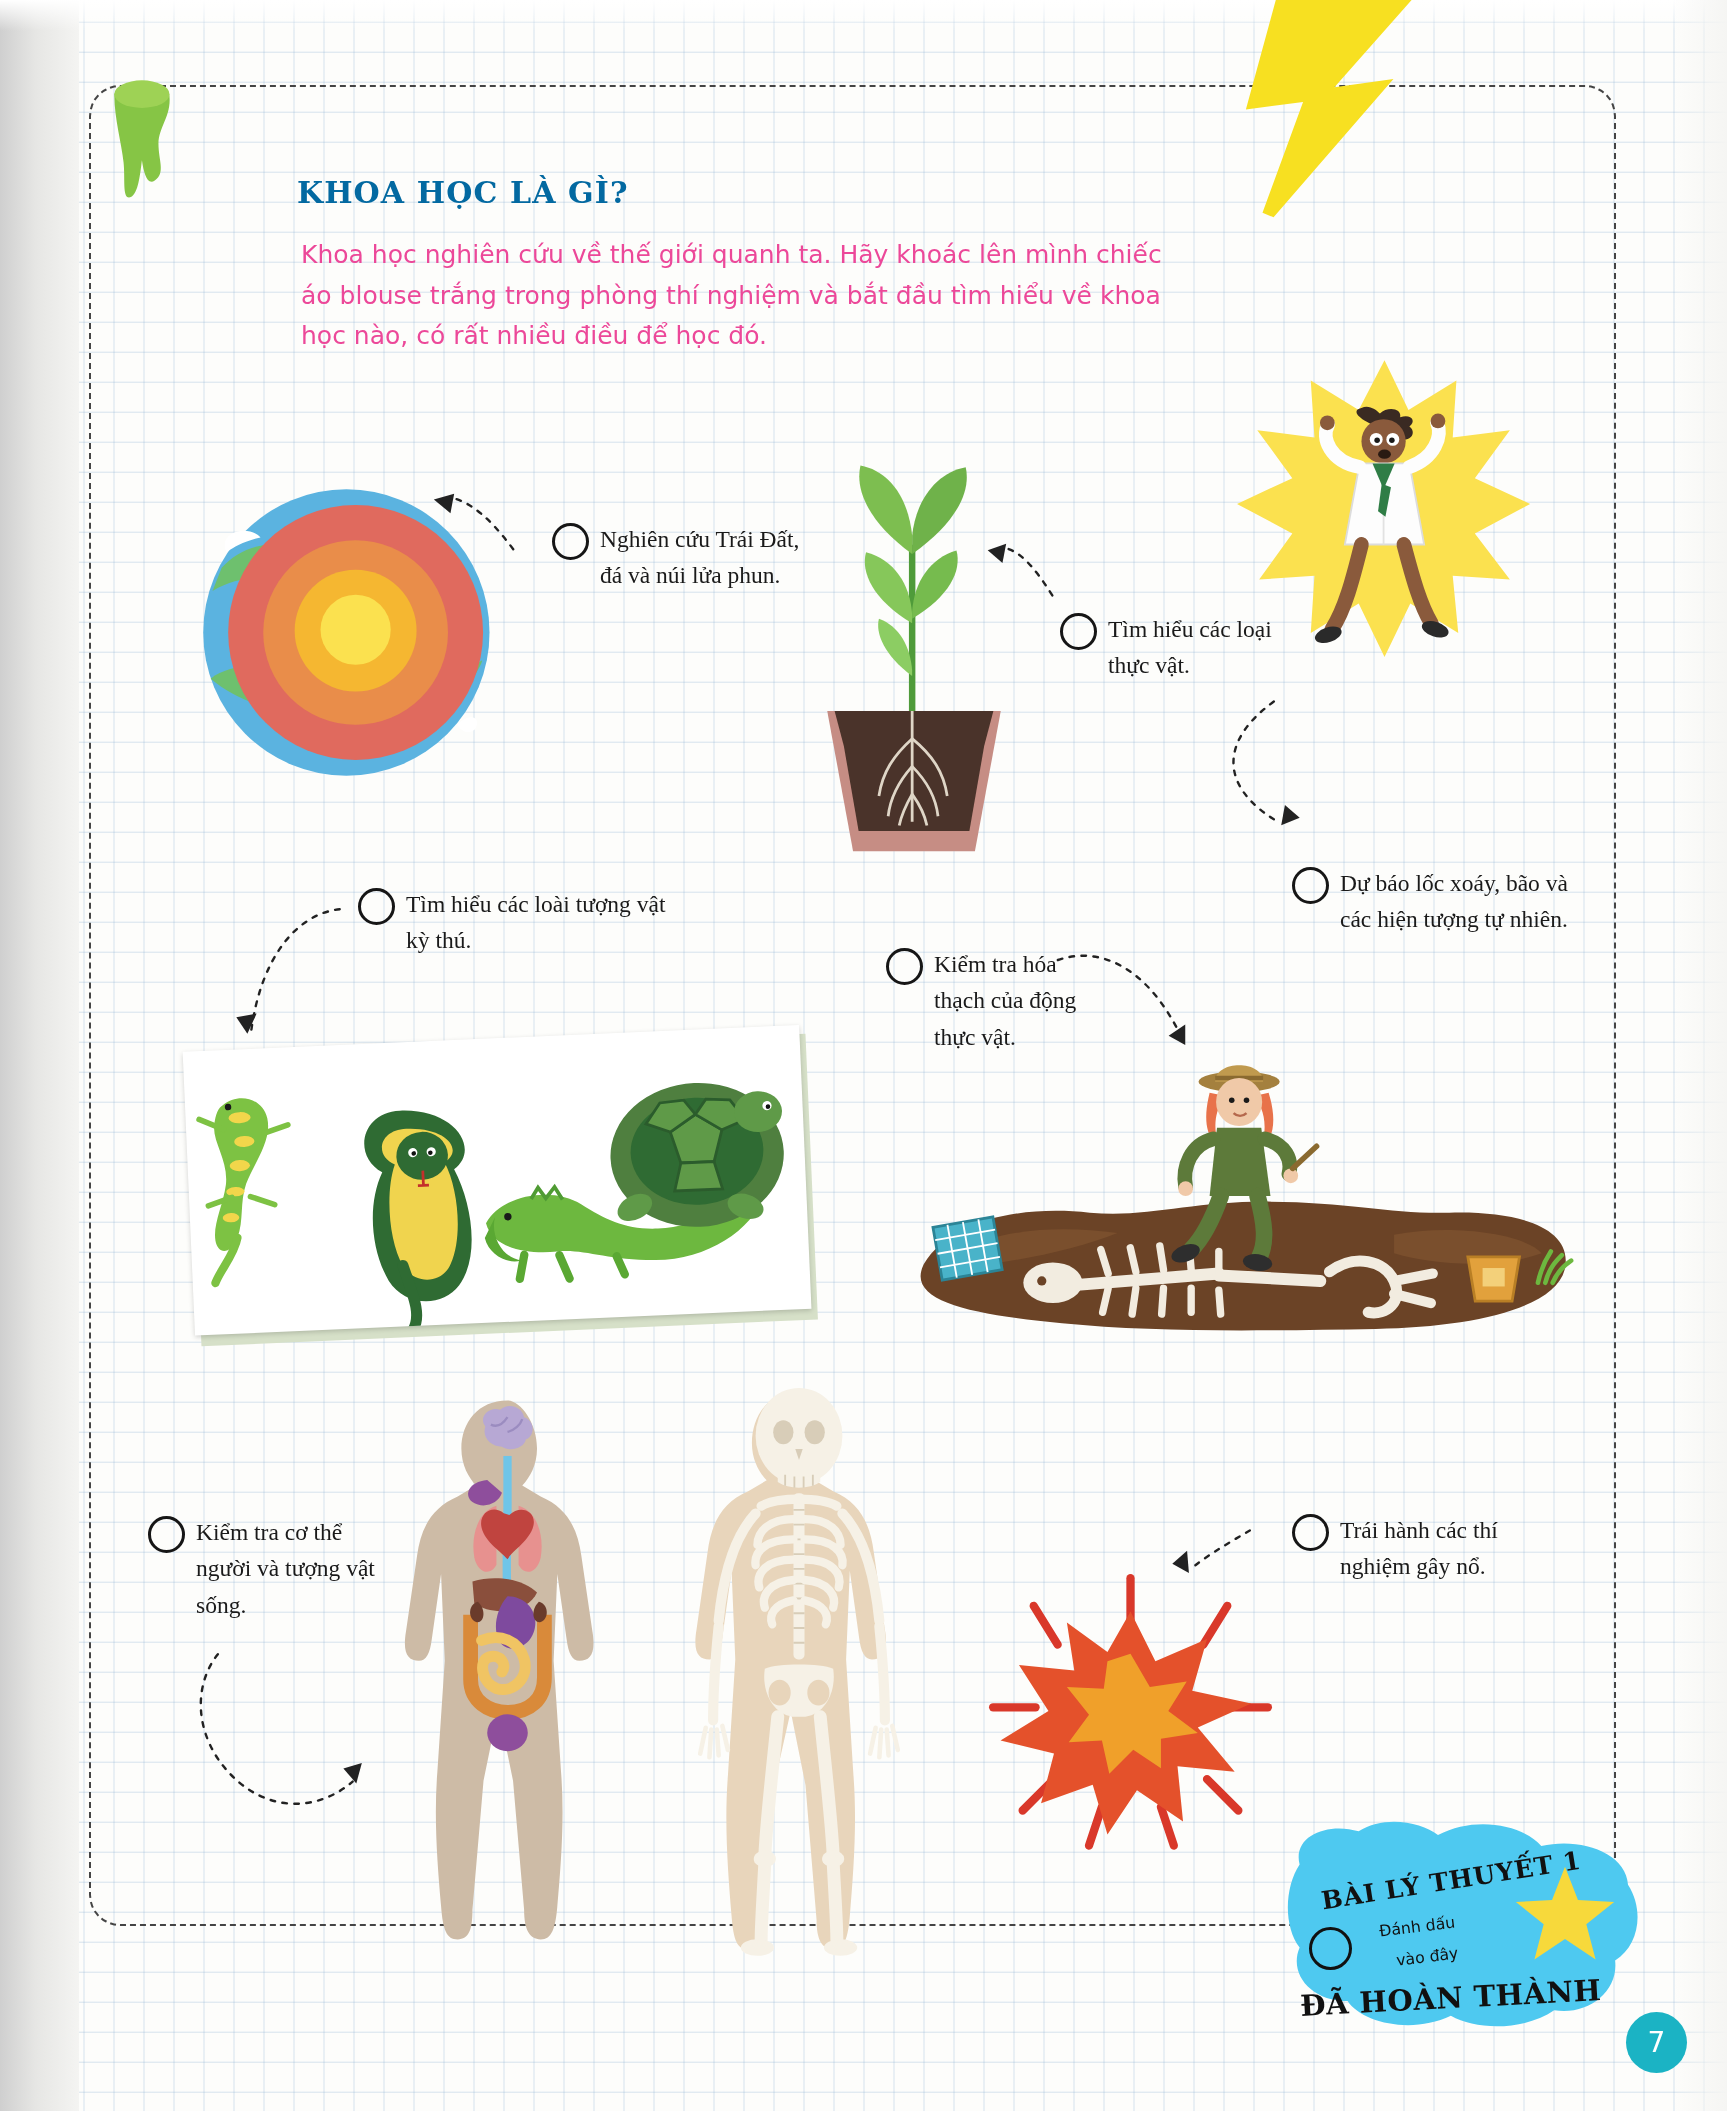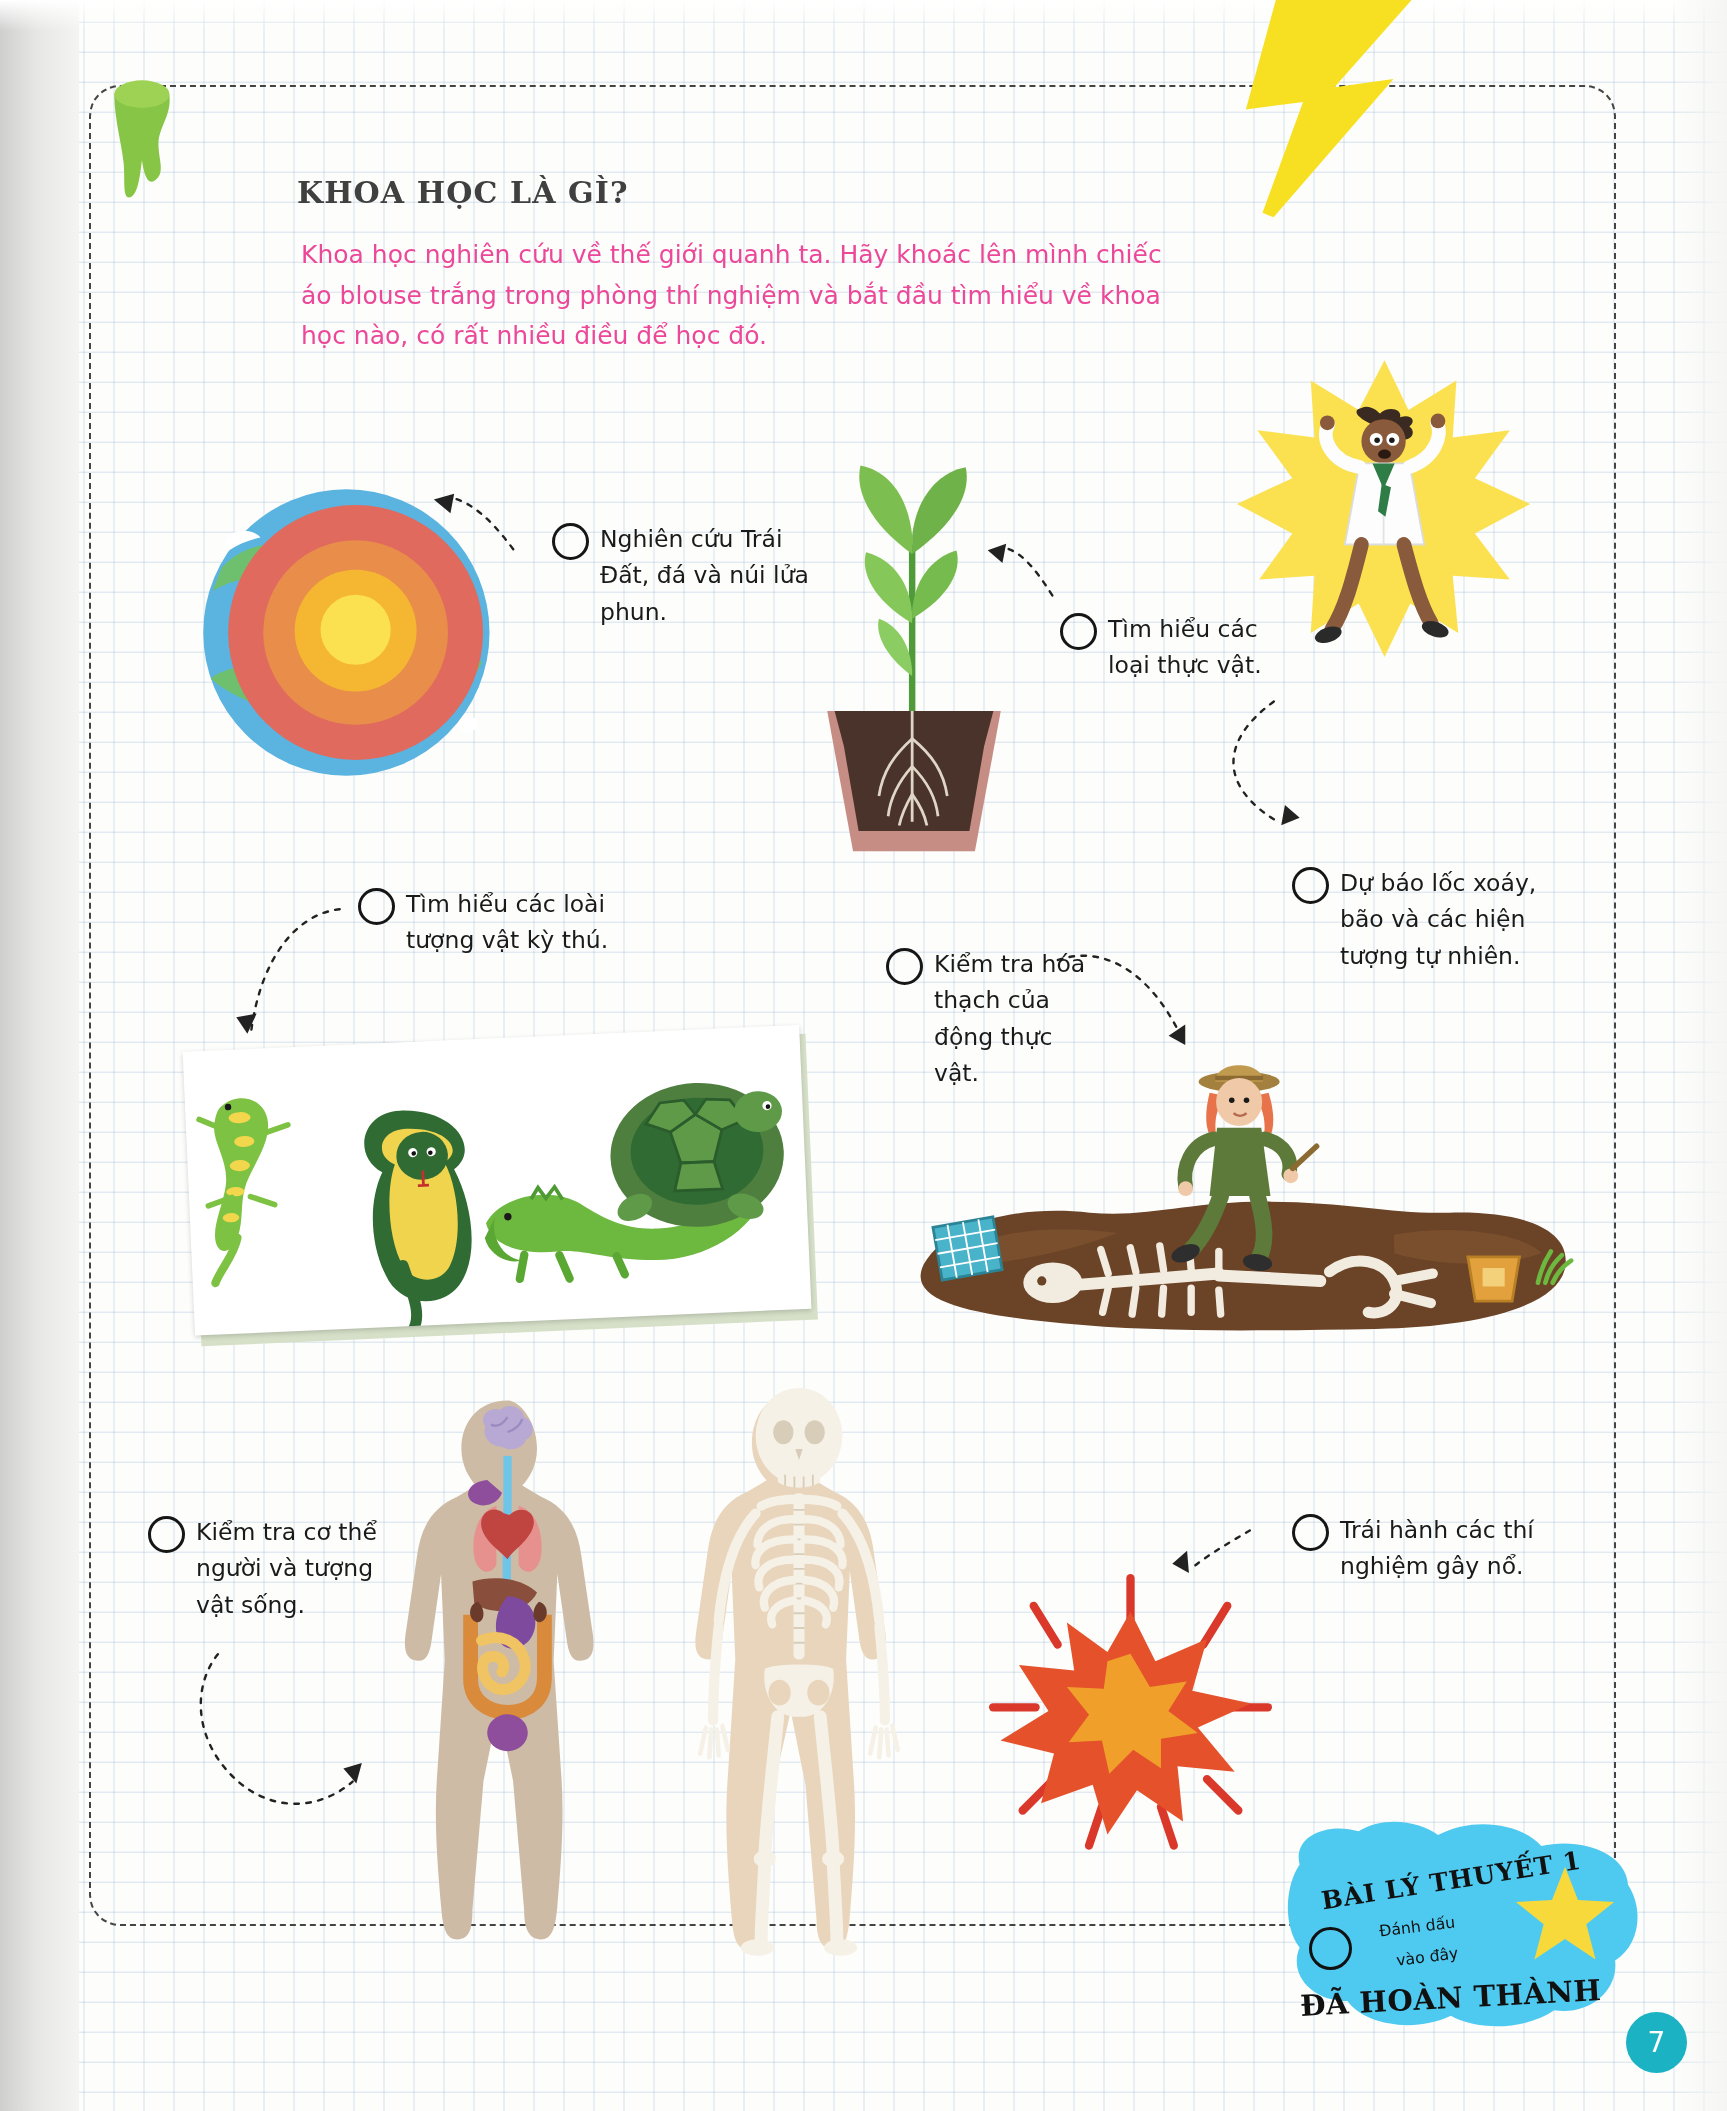--- a/index.html
+++ b/index.html
@@ -54,21 +54,21 @@
   }
 
   
   .title {
     position: absolute;
     left: 297px; top: 175px;
     font-family: "DejaVu Serif", serif;
     font-weight: bold;
     font-size: 30px;
     letter-spacing: 1.1px;
-    color: #404040;
+    color: #0369a1;
   }
   .intro {
     position: absolute;
     left: 301px; top: 235px;
     width: 868px;
     font-family: "DejaVu Sans", sans-serif;
     font-size: 25px;
     line-height: 1.62;
     color: #ec4899;
   }
@@ -81,21 +81,21 @@
     color: #1a1a1a;
   }
   .callout .bubble {
     position: absolute;
     left: -48px; top: 1.8px;
     width: 31px; height: 31px;
     border: 3.2px solid #161616;
     border-radius: 50%;
     background: transparent;
   }
-  .callout .txt { display: block; }
+  .callout .txt { display: block; font-family: Liberation Serif, serif; }
 
   
   .art { position: absolute; }
 
   
   .slime {
     position: absolute;
     left: 107px; top: 72px;
     width: 68px; height: 138px;
   }

